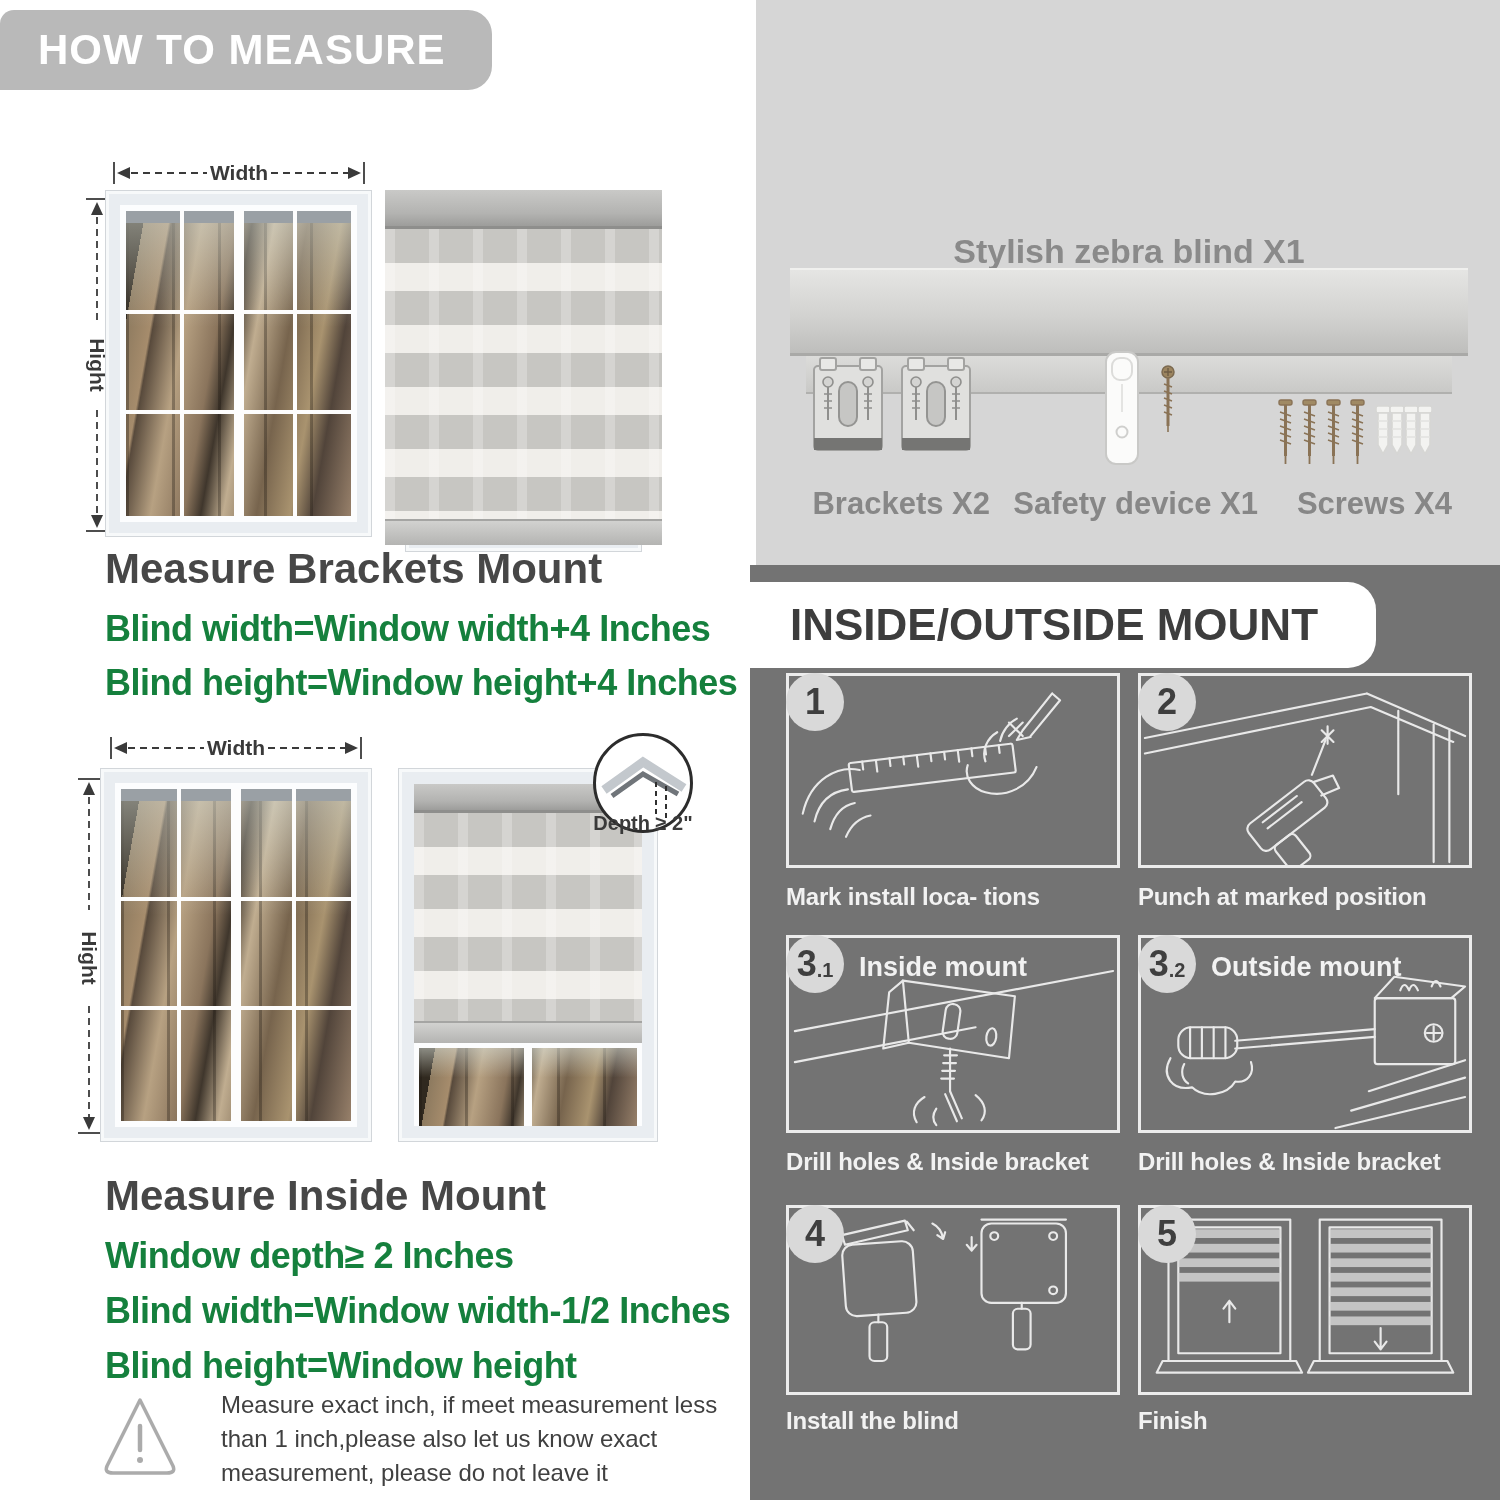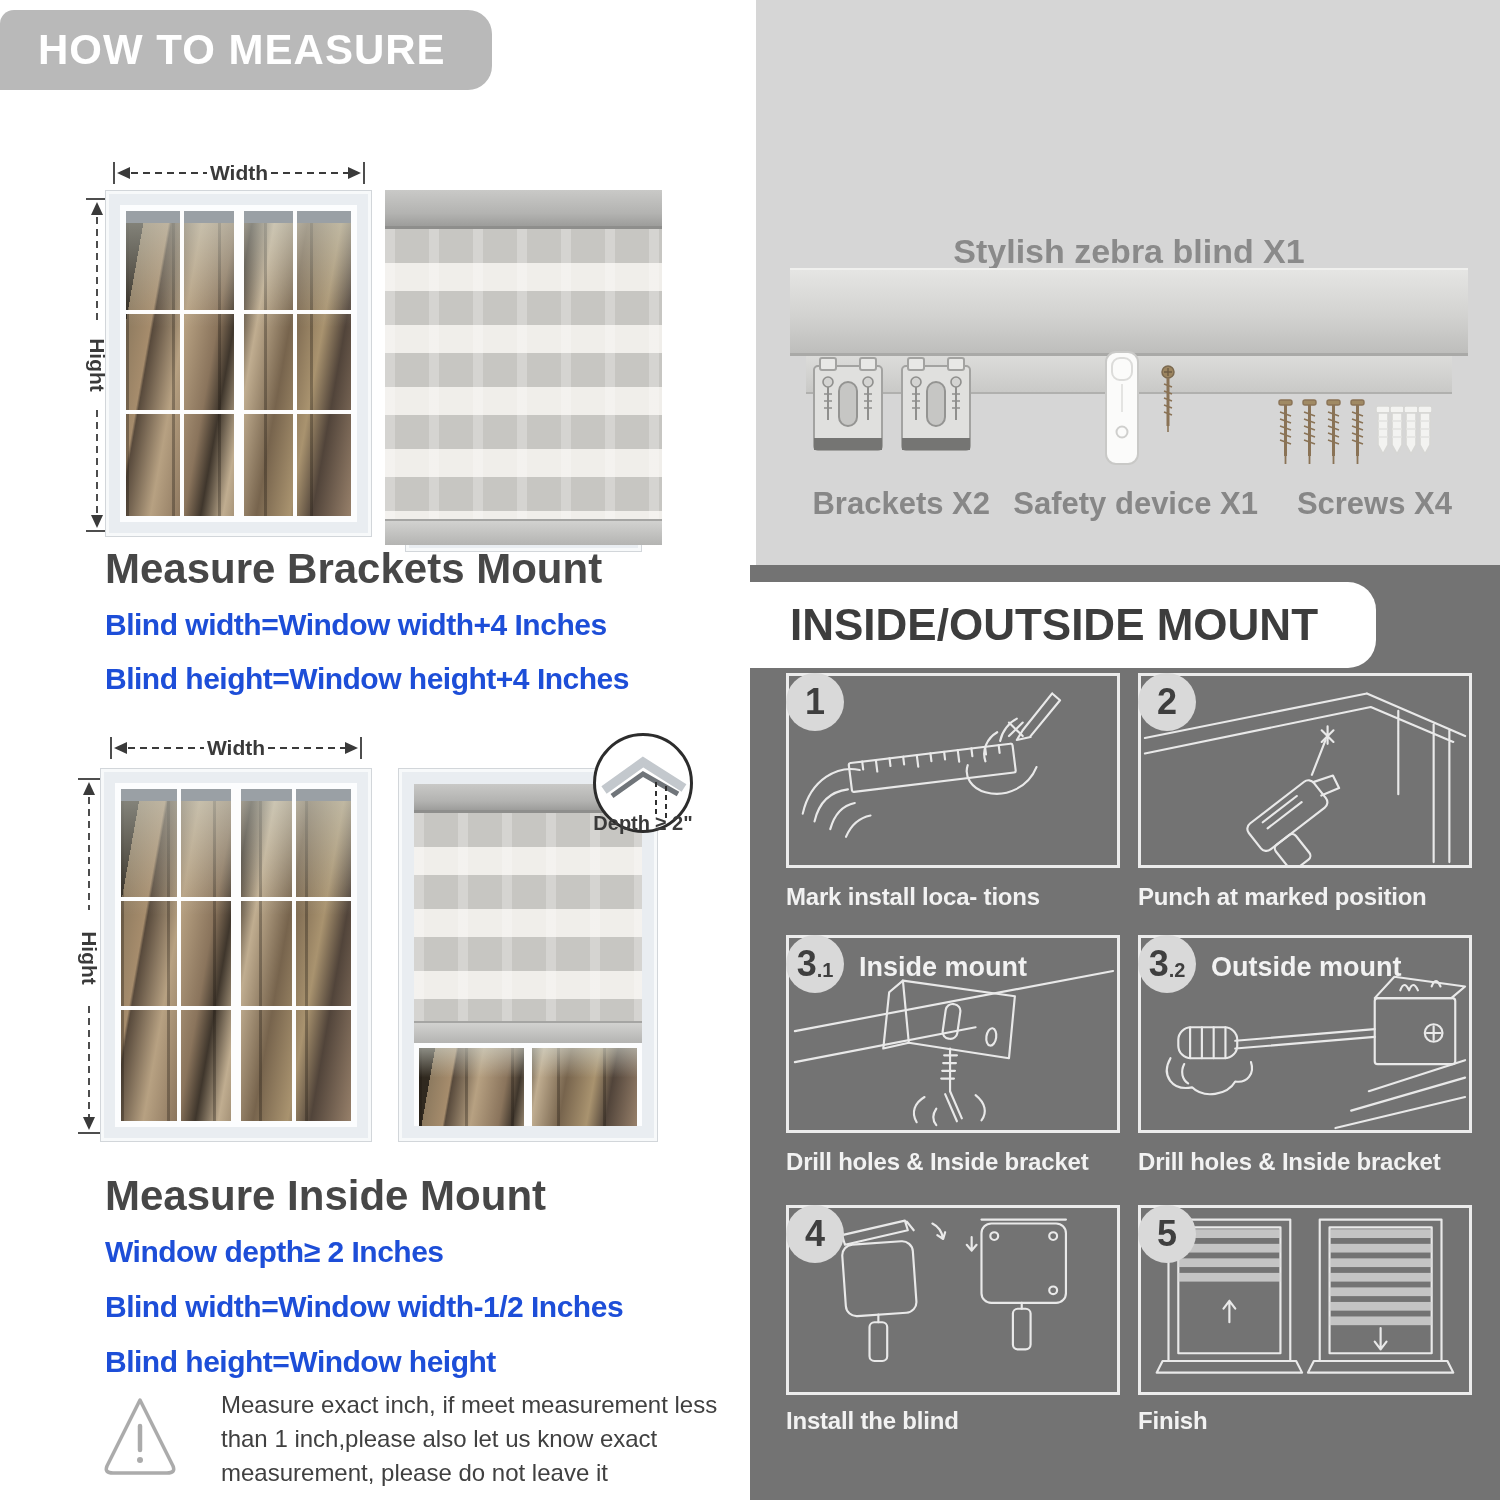--- a/index.html
+++ b/index.html
@@ -32,21 +32,21 @@
 
   
   .blind-cassette{background:linear-gradient(180deg,#c9c9c7 0%,#b3b3b1 65%,#9d9d9b 100%);border-bottom:3px solid #8e8e8c;}
   .zebra-stripes{background:
       repeating-linear-gradient(90deg, rgba(255,255,255,.25) 0 10px, rgba(0,0,0,0) 10px 44px),
       repeating-linear-gradient(180deg,#c7c6c2 0 34px,#f0eeea 34px 62px);}
   .blind-rail{background:linear-gradient(180deg,#d2d2d0,#b4b4b2);border-top:2px solid #a5a5a3;}
 
   
   .h-dark{color:#474747;font-weight:bold;font-size:42px;white-space:nowrap;}
-  .f-gray{color:#1d4ed8;font-weight:bold;font-size:30px;white-space:nowrap;letter-spacing:-0.5px;}
+  .f-gray{color:#15803d;font-weight:bold;font-size:36px;white-space:nowrap;letter-spacing:-0.5px;}
   .note-text{color:#404040;font-weight:normal;font-size:24px;line-height:34px;white-space:nowrap;margin-left:33px;}
   .arrow-label{font-weight:bold;font-size:21px;fill:#3a3a3a;font-family:"Liberation Sans",sans-serif;}
   .rot-label{color:#3a3a3a;font-weight:bold;font-size:21px;text-align:center;background:#ffffff;}
   .depth-label{color:#3a3a3a;font-weight:bold;font-size:20px;text-align:center;white-space:nowrap;}
   .item-label{color:#878787;font-weight:bold;font-size:31px;text-align:right;white-space:nowrap;}
   .zebra-label{color:#8a8a8a;font-weight:bold;font-size:34px;text-align:center;}
 
   
   .sec-included{left:756px;top:0;width:744px;height:565px;background:#d6d6d6;}
   .sec-dark{left:750px;top:565px;width:842px;height:935px;background:#737373;}

